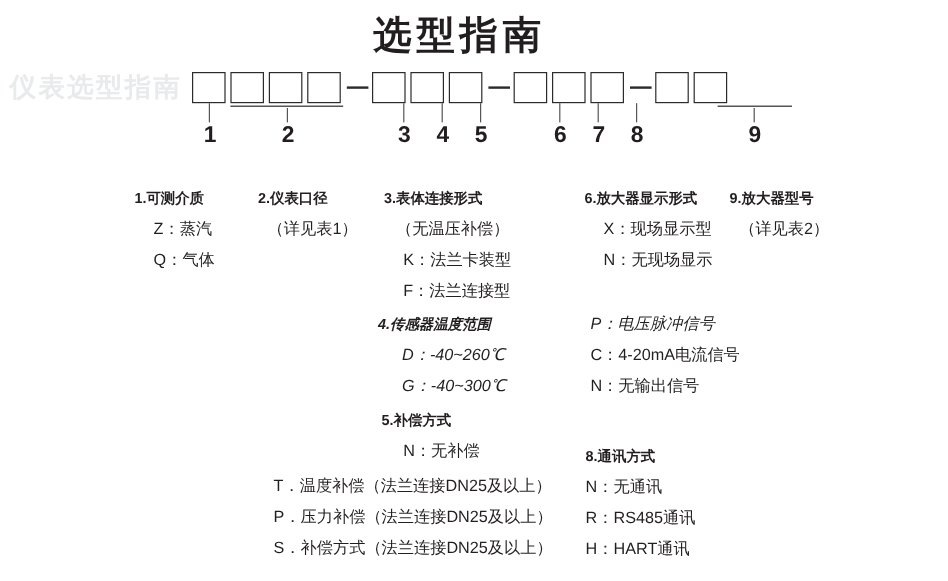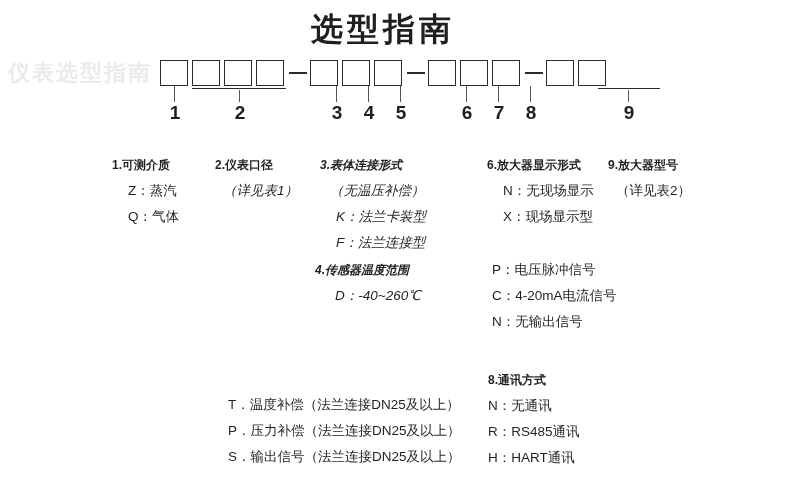--- a/index.html
+++ b/index.html
@@ -158,49 +158,54 @@
   <div class="num" style="left:617px; top:102px;">9</div>
 
   <div class="blk" style="left:112px; top:152px;">
     <span class="row hd">1.可测介质</span>
     <span class="row" style="padding-left:16px;">Z：蒸汽</span>
     <span class="row" style="padding-left:16px;">Q：气体</span>
   </div>
 
   <div class="blk" style="left:215px; top:152px;">
     <span class="row hd">2.仪表口径</span>
-    <span class="row" style="padding-left:8px;font-style:italic;">（详见表1）</span>
-  </div>
-
-  <div class="blk" style="left:320px; top:152px;font-style:italic;">
+    <span class="row" style="padding-left:8px;">（详见表1）</span>
+  </div>
+
+  <div class="blk" style="left:320px; top:152px;">
     <span class="row hd">3.表体连接形式</span>
     <span class="row" style="padding-left:10px;">（无温压补偿）</span>
     <span class="row" style="padding-left:16px;">K：法兰卡装型</span>
     <span class="row" style="padding-left:16px;">F：法兰连接型</span>
   </div>
 
   <div class="blk" style="left:315px; top:257px;font-style:italic;">
     <span class="row hd">4.传感器温度范围</span>
     <span class="row" style="padding-left:20px;">D：-40~260℃</span>
-  </div>
-
+    <span class="row" style="padding-left:20px;">G：-40~300℃</span>
+  </div>
+
+  <div class="blk" style="left:318px; top:337px;">
+    <span class="row hd">5.补偿方式</span>
+    <span class="row" style="padding-left:18px;">N：无补偿</span>
+  </div>
   <div class="blk" style="left:228px; top:392px;">
     <span class="row">T．温度补偿（法兰连接DN25及以上）</span>
     <span class="row">P．压力补偿（法兰连接DN25及以上）</span>
-    <span class="row">S．输出信号（法兰连接DN25及以上）</span>
+    <span class="row">S．补偿方式（法兰连接DN25及以上）</span>
   </div>
 
   <div class="blk" style="left:487px; top:152px;">
     <span class="row hd">6.放大器显示形式</span>
+    <span class="row" style="padding-left:16px;">X：现场显示型</span>
     <span class="row" style="padding-left:16px;">N：无现场显示</span>
-    <span class="row" style="padding-left:16px;">X：现场显示型</span>
   </div>
 
   <div class="blk" style="left:482px; top:257px;">
-    <span class="row" style="padding-left:10px;">P：电压脉冲信号</span>
+    <span class="row" style="padding-left:10px;font-style:italic;">P：电压脉冲信号</span>
     <span class="row" style="padding-left:10px;">C：4-20mA电流信号</span>
     <span class="row" style="padding-left:10px;">N：无输出信号</span>
   </div>
 
   <div class="blk" style="left:488px; top:367px;">
     <span class="row hd">8.通讯方式</span>
     <span class="row" style="padding-left:0px;">N：无通讯</span>
     <span class="row" style="padding-left:0px;">R：RS485通讯</span>
     <span class="row" style="padding-left:0px;">H：HART通讯</span>
   </div>

